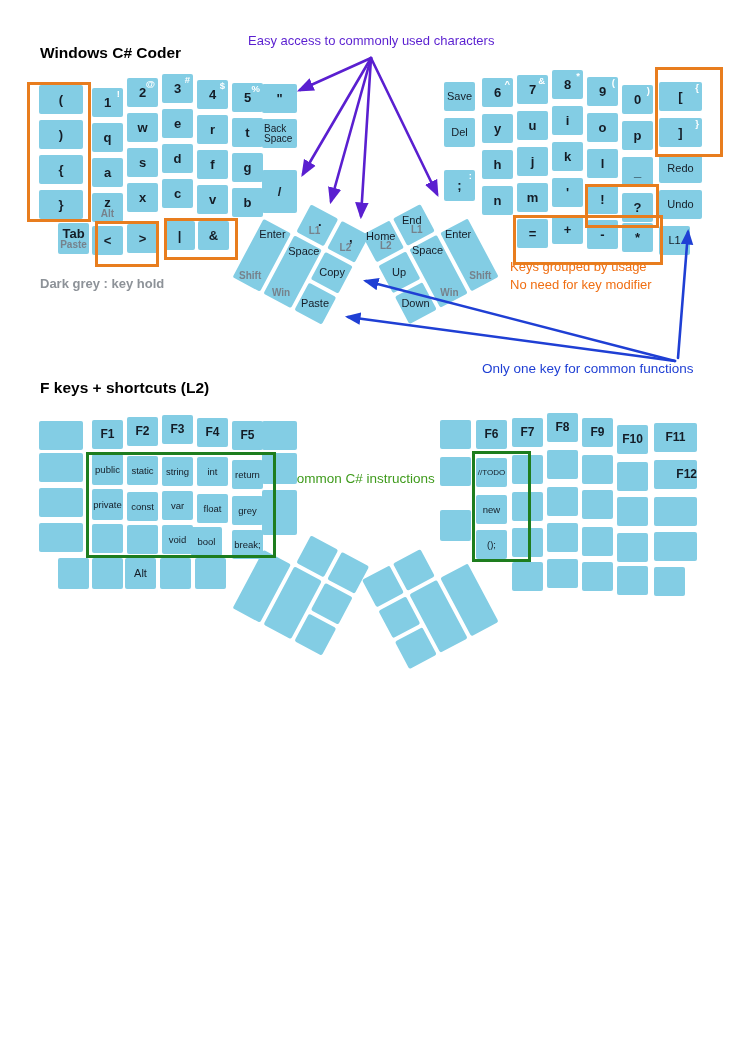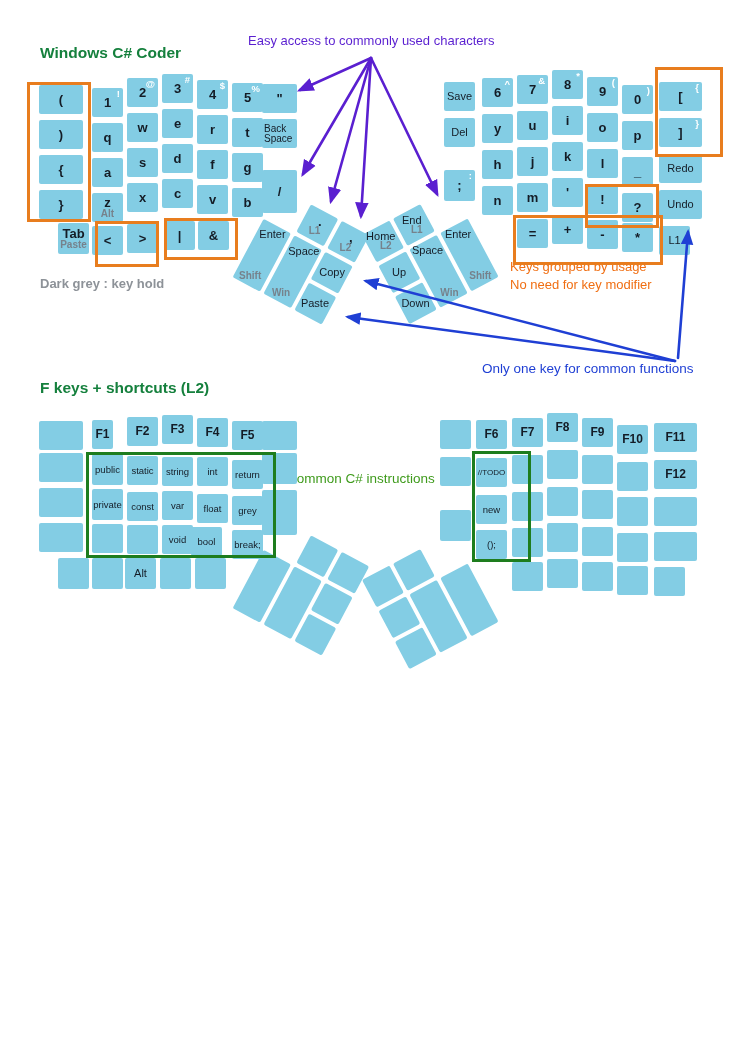--- a/index.html
+++ b/index.html
@@ -1,18 +1,18 @@
 <!DOCTYPE html>
 <html style="--key: #83cde4; --label: #141c26; --hold: #76828c; --sup: #ffffff; --purple: #5a1fd0; --orange: #f06e12; --blue: #1f3fd4; --green-text: #3f9b1c; --box-orange: #e87d1e; --box-green: #1e7d1e; --grey-text: #8d9298;"><head>
 <meta charset="utf-8">
 <style>
   html,body{margin:0;padding:0;background:#fff;}
   #page{position:relative;width:736px;height:1041px;background:#fff;overflow:hidden;
         font-family:"Liberation Sans",sans-serif;}
-  h1,h2{position:absolute;margin:0;color:#15803d;font-weight:bold;}
+  h1,h2{position:absolute;margin:0;color:#000000;font-weight:bold;}
   #title-main{left:40px;top:44px;font-size:15.5px;}
   #title-l2{left:40px;top:379px;font-size:15.5px;}
   .ann{position:absolute;font-size:13px;white-space:nowrap;}
   #ann-purple{left:248px;top:33px;color:var(--purple);}
   #ann-legend{left:40px;top:276px;color:var(--grey-text);font-weight:bold;}
   #ann-orange1{left:510px;top:259px;color:var(--orange);}
   #ann-orange2{left:510px;top:277px;color:var(--orange);}
   #ann-blue{left:482px;top:361px;color:var(--blue);font-size:13.5px;}
   #ann-green{left:287px;top:471px;color:var(--green-text);font-size:13.5px;}
   #board{position:absolute;left:0;top:0;width:736px;height:1041px;}
@@ -256,21 +256,21 @@
       </div>
       <div class="key" style="left: 622px; top: 223px; width: 31px; height: 29px;">
         <span class="t">*</span>
       </div>
       <div class="key w" style="left: 659px; top: 226px; width: 31px; height: 29px;">
         <span class="t">L1</span>
       </div>
       <div class="key" style="left: 39px; top: 421px; width: 44px; height: 29px;">
         <span class="t"></span>
       </div>
-      <div class="key f" style="left: 92px; top: 420px; width: 21px; height: 29px;">
+      <div class="key f" style="left: 92px; top: 420px; width: 31px; height: 29px;">
         <span class="t">F1</span>
       </div>
       <div class="key f" style="left: 127px; top: 417px; width: 31px; height: 29px;">
         <span class="t">F2</span>
       </div>
       <div class="key f" style="left: 162px; top: 415px; width: 31px; height: 29px;">
         <span class="t">F3</span>
       </div>
       <div class="key f" style="left: 197px; top: 418px; width: 31px; height: 29px;">
         <span class="t">F4</span>
@@ -388,21 +388,21 @@
       </div>
       <div class="key" style="left: 547px; top: 450px; width: 31px; height: 29px;">
         <span class="t"></span>
       </div>
       <div class="key" style="left: 582px; top: 455px; width: 31px; height: 29px;">
         <span class="t"></span>
       </div>
       <div class="key" style="left: 617px; top: 462px; width: 31px; height: 29px;">
         <span class="t"></span>
       </div>
-      <div class="key f" style="left: 654px; top: 460px; width: 43px; height: 29px;">
+      <div class="key f" style="left: 654px; top: 460px; width: 43px; height: 29px; align-items: flex-end;">
         <span class="t">F12</span>
       </div>
       <div class="key" style="left: 440px; top: 510px; width: 31px; height: 31px;">
         <span class="t"></span>
       </div>
       <div class="key kw" style="left: 476px; top: 495px; width: 31px; height: 29px;">
         <span class="t">new</span>
       </div>
       <div class="key" style="left: 512px; top: 492px; width: 31px; height: 29px;">
         <span class="t"></span>

